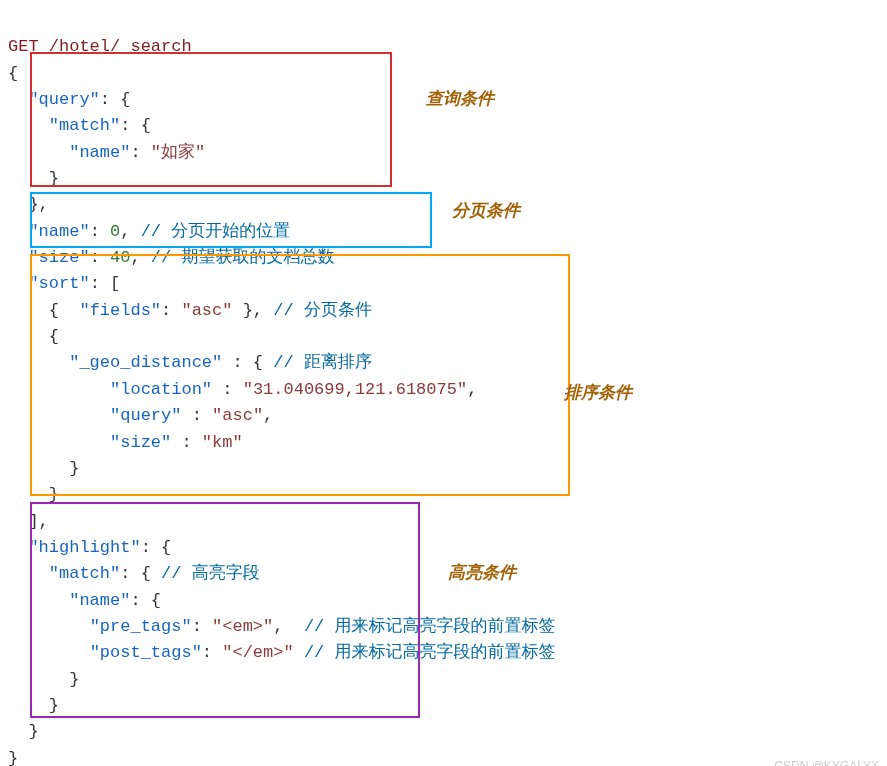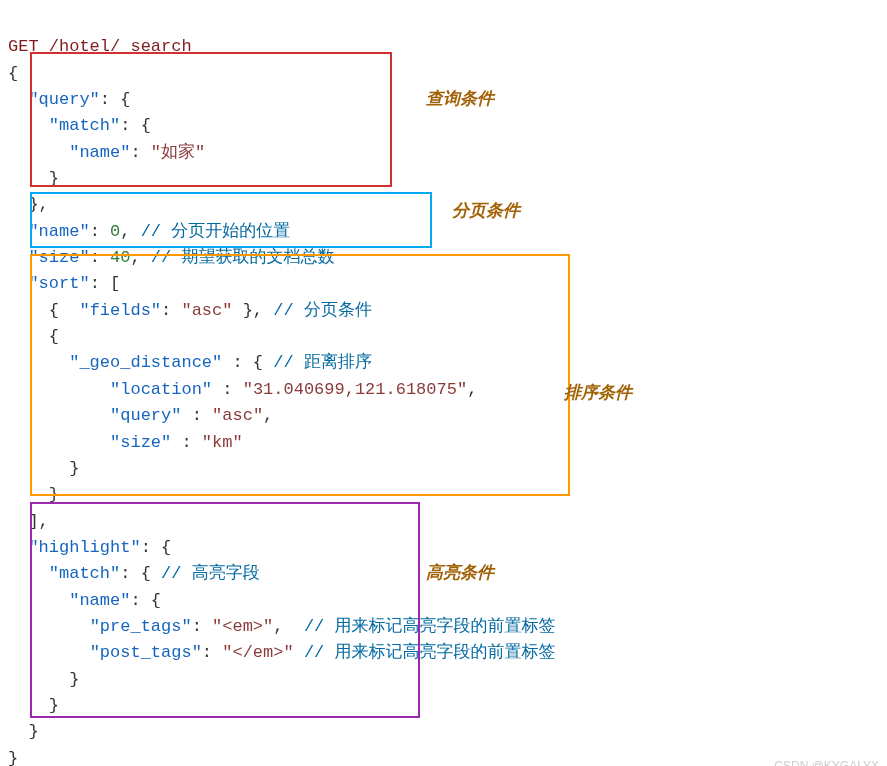--- a/index.html
+++ b/index.html
@@ -90,15 +90,15 @@
 </div>
 
 <div class="box box-red" style="top: 52px; left: 30px; width: 362px; height: 135px;"></div>
 <div class="box box-blue" style="top: 192px; left: 30px; width: 402px; height: 56px;"></div>
 <div class="box box-orange" style="top: 254px; left: 30px; width: 540px; height: 242px;"></div>
 <div class="box box-purple" style="top: 502px; left: 30px; width: 390px; height: 216px;"></div>
 
 <div class="label label-red" style="top: 86px; left: 426px;">查询条件</div>
 <div class="label label-red" style="top: 198px; left: 452px;">分页条件</div>
 <div class="label label-red" style="top: 380px; left: 564px;">排序条件</div>
-<div class="label label-red" style="top: 560px; left: 426px;">高亮条件</div>
+<div class="label label-red" style="top: 560px; left: 448px;">高亮条件</div>
 
 <div class="watermark">CSDN @KYGALYX</div>
 
 </body></html>

